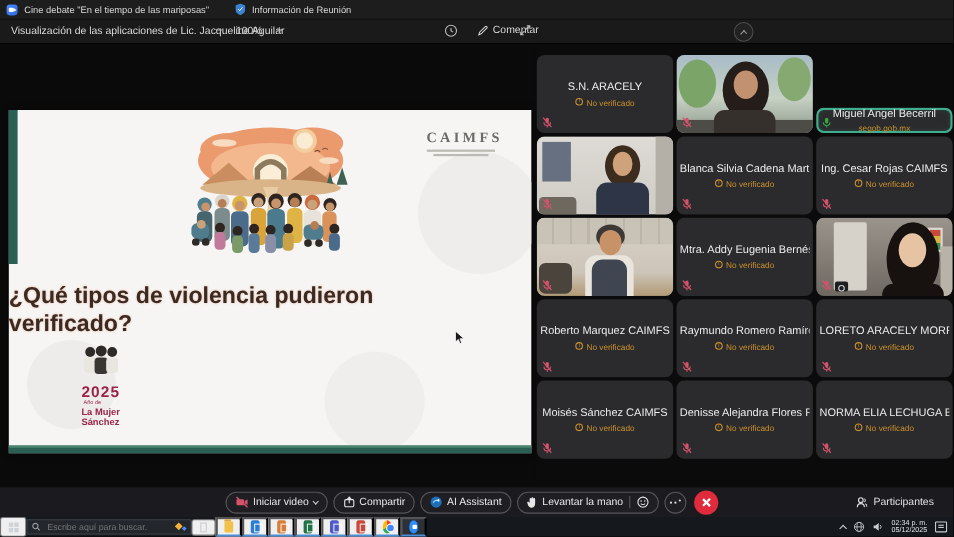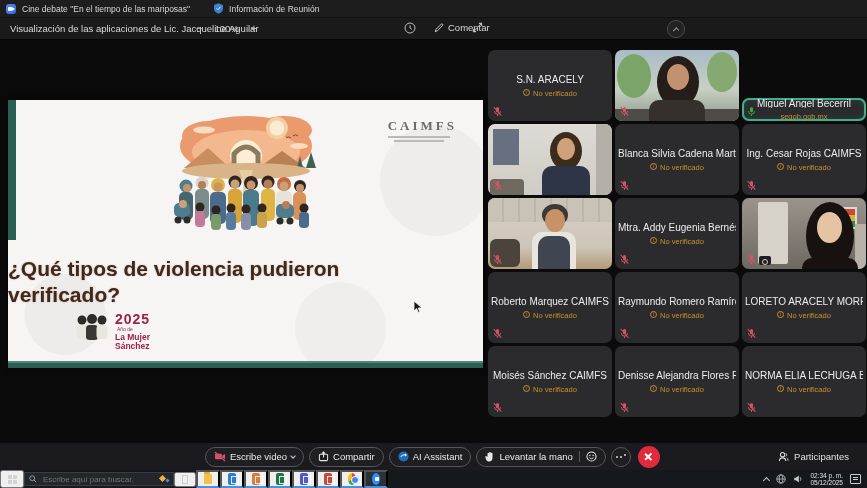--- a/index.html
+++ b/index.html
@@ -36,31 +36,31 @@
   .comment{position:absolute;left:428px;top:3px;display:flex;align-items:center;gap:4px;background:none;border:none;color:#d8d8d8;font-size:9.5px;cursor:pointer;}
   .expand{position:absolute;left:472px;top:4px;cursor:pointer;display:flex;}
   .circlebtn{position:absolute;width:18px;height:18px;border-radius:50%;border:1px solid #4c4c4c;background:#222;display:flex;align-items:center;justify-content:center;cursor:pointer;}
   .chev{width:5px;height:5px;border-right:1.5px solid #9a9a9a;border-bottom:1.5px solid #9a9a9a;display:inline-block;}
   .chev.up{transform:rotate(-135deg);margin-top:3px;}
   .chev.down{transform:rotate(45deg);margin-bottom:2px;}
   .chev.tiny{width:4px;height:4px;border-color:#cfcfcf;}
 
   
   .stage{position:absolute;top:40px;left:0;width:487px;height:403px;background:#0a0a0a;}
-  .slide{position:absolute;left:8px;top:60px;width:475px;height:268px;background:#f7f5f3;box-shadow:0 0 6px rgba(0,0,0,.6);
+  .slide{position:absolute;left:8px;top:60px;width:475px;height:312px;background:#f7f5f3;box-shadow:0 0 6px rgba(0,0,0,.6);
     background-image:radial-gradient(circle at 12% 80%,#eeecea 0 40px,transparent 41px),radial-gradient(circle at 90% 30%,#efedeb 0 55px,transparent 56px),radial-gradient(circle at 70% 85%,#f0eeec 0 45px,transparent 46px);}
   .gbar-left{position:absolute;left:0;top:0;width:8px;height:140px;background:#2b5f53;}
   .gbar-bottom{position:absolute;left:0;bottom:0;width:100%;height:7px;background:#2b5f53;border-top:2px solid #4e8673;}
   .caimfs{position:absolute;right:26px;top:16px;text-align:center;color:#6b6b66;}
   .caimfs span{font-family:"Liberation Serif",serif;font-size:13px;font-weight:bold;letter-spacing:3px;}
   .caimfs i{display:block;height:2px;background:#bcbab5;margin:2px 0 0;}
   .caimfs i.l1{width:62px;} .caimfs i.l2{width:50px;margin-left:6px;}
   .illus{position:absolute;left:148px;top:8px;}
   .stitle{position:absolute;left:0;right:0;top:156px;text-align:left;font-size:21px;font-weight:bold;color:#3b2a22;line-height:26px;text-shadow:0 0 2px rgba(203,92,44,.45);}
-  .badge{position:absolute;left:66px;top:212px;display:flex;align-items:flex-start;gap:5px;}
+  .badge{position:absolute;left:66px;top:212px;display:flex;align-items:flex-start;gap:5px;flex-direction:column;}
   .btxt{color:#9b2247;line-height:1;}
   .byear{font-size:14px;font-weight:bold;letter-spacing:1px;}
   .bsub{font-size:5px;margin:1px 0 1px 2px;}
   .bln{font-size:8.5px;font-weight:bold;}
   .cursor{position:absolute;left:405px;top:200px;}
 
   
   .gridwrap{position:absolute;top:40px;left:487px;width:380px;height:403px;background:#0b0b0b;}
   .grid{display:grid;grid-template-columns:repeat(3,124px);grid-auto-rows:71px;gap:3px;padding:10px 0 0 1px;}
   .tile{position:relative;background:#2b2b2d;border-radius:7px;overflow:hidden;display:flex;flex-direction:column;align-items:center;justify-content:center;cursor:pointer;}
@@ -538,21 +538,21 @@
 
   </div>
 
   <div class="controlbar">
     <button class="pill">
       <svg width="12" height="11" viewBox="0 0 13 12">
           <rect x="1" y="3" width="7.5" height="6" rx="1.2" fill="#d4526a"></rect>
           <path d="M9 5 l3-1.8 v5.6 L9 7z" fill="#d4526a"></path>
           <line x1="1" y1="1" x2="12" y2="11" stroke="#d4526a" stroke-width="1.4"></line>
         </svg>
-      <span>Escribe video</span>
+      <span>Iniciar video</span>
       <i class="chev down tiny"></i>
     </button>
     <button class="pill">
       <svg width="11" height="11" viewBox="0 0 12 12">
           <rect x="1.5" y="3.5" width="9" height="7" rx="1.2" fill="none" stroke="#e8e8e8" stroke-width="1.1"></rect>
           <path d="M6 7 V1.2 M4.2 2.9 L6 1 L7.8 2.9" stroke="#e8e8e8" stroke-width="1.1" fill="none"></path>
         </svg>
       <span>Compartir</span>
     </button>
     <button class="pill">

